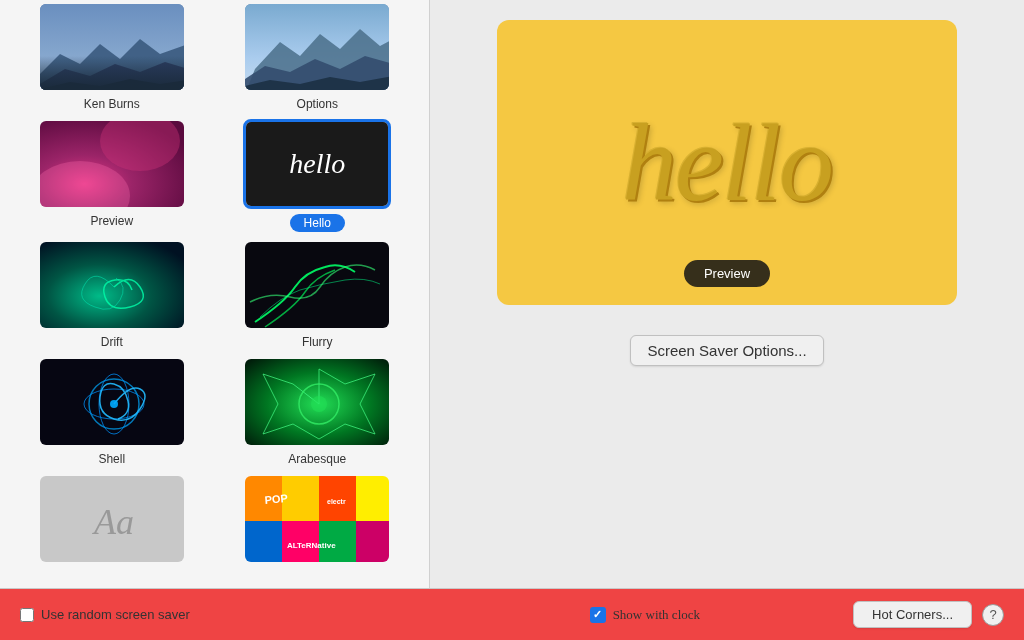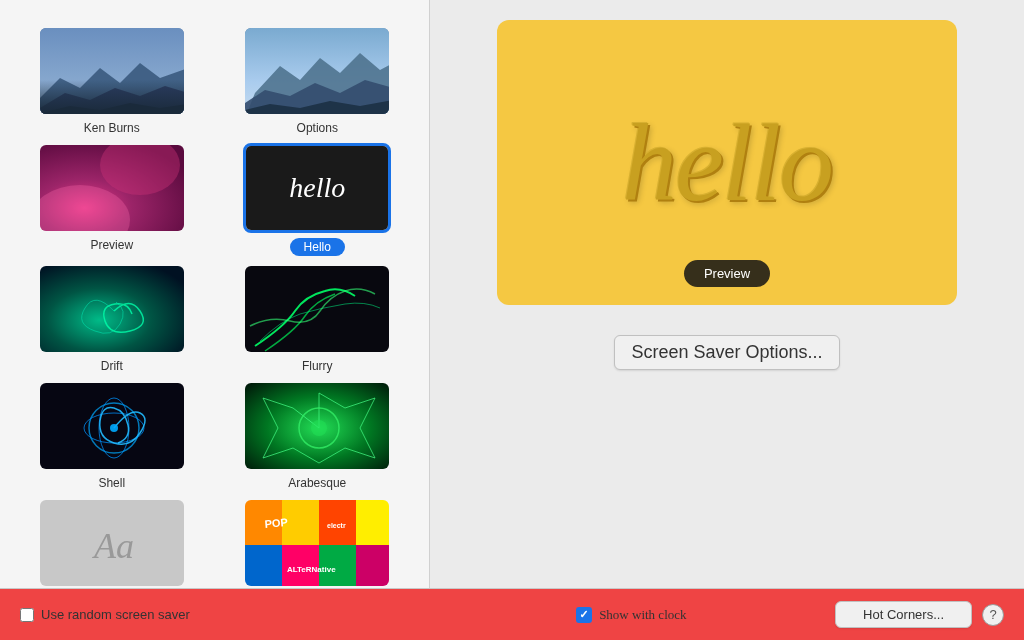--- a/index.html
+++ b/index.html
@@ -18,21 +18,21 @@
       display: flex;
       flex: 1;
       overflow: hidden;
     }
 
     
     .screensaver-list {
       width: 430px;
       background: #f5f5f5;
       overflow-y: auto;
-      padding: 26px 15px 10px 15px;
+      padding: 2px 15px 10px 15px;
       border-right: 1px solid #d0d0d0;
     }
 
     .grid-container {
       display: grid;
       grid-template-columns: 1fr 1fr;
       gap: 8px 12px;
     }
 
     .screensaver-item {
@@ -157,21 +157,21 @@
 
     .options-button-container {
       margin-top: 30px;
     }
 
     .options-button {
       background: #f0f0f0;
       border: 1px solid #c0c0c0;
       border-radius: 6px;
       padding: 6px 16px;
-      font-size: 18px;
+      font-size: 15px;
       color: #333;
       cursor: pointer;
       box-shadow: 0 1px 2px rgba(0,0,0,0.1);
     }
 
     
     .bottom-bar {
       background: #ef4444;
       border-top: 1px solid #c8c8c8;
       height: 52px;
@@ -230,21 +230,21 @@
     .right-buttons {
       display: flex;
       align-items: center;
       gap: 10px;
     }
 
     .hot-corners-button {
       background: #f0f0f0;
       border: 1px solid #c0c0c0;
       border-radius: 6px;
-      padding: 5px 27px;
+      padding: 5px 18px;
       font-size: 13px;
       color: #333;
       cursor: pointer;
       box-shadow: 0 1px 2px rgba(0,0,0,0.1);
     }
 
     .question-button {
       width: 22px;
       height: 22px;
       border-radius: 50%;

